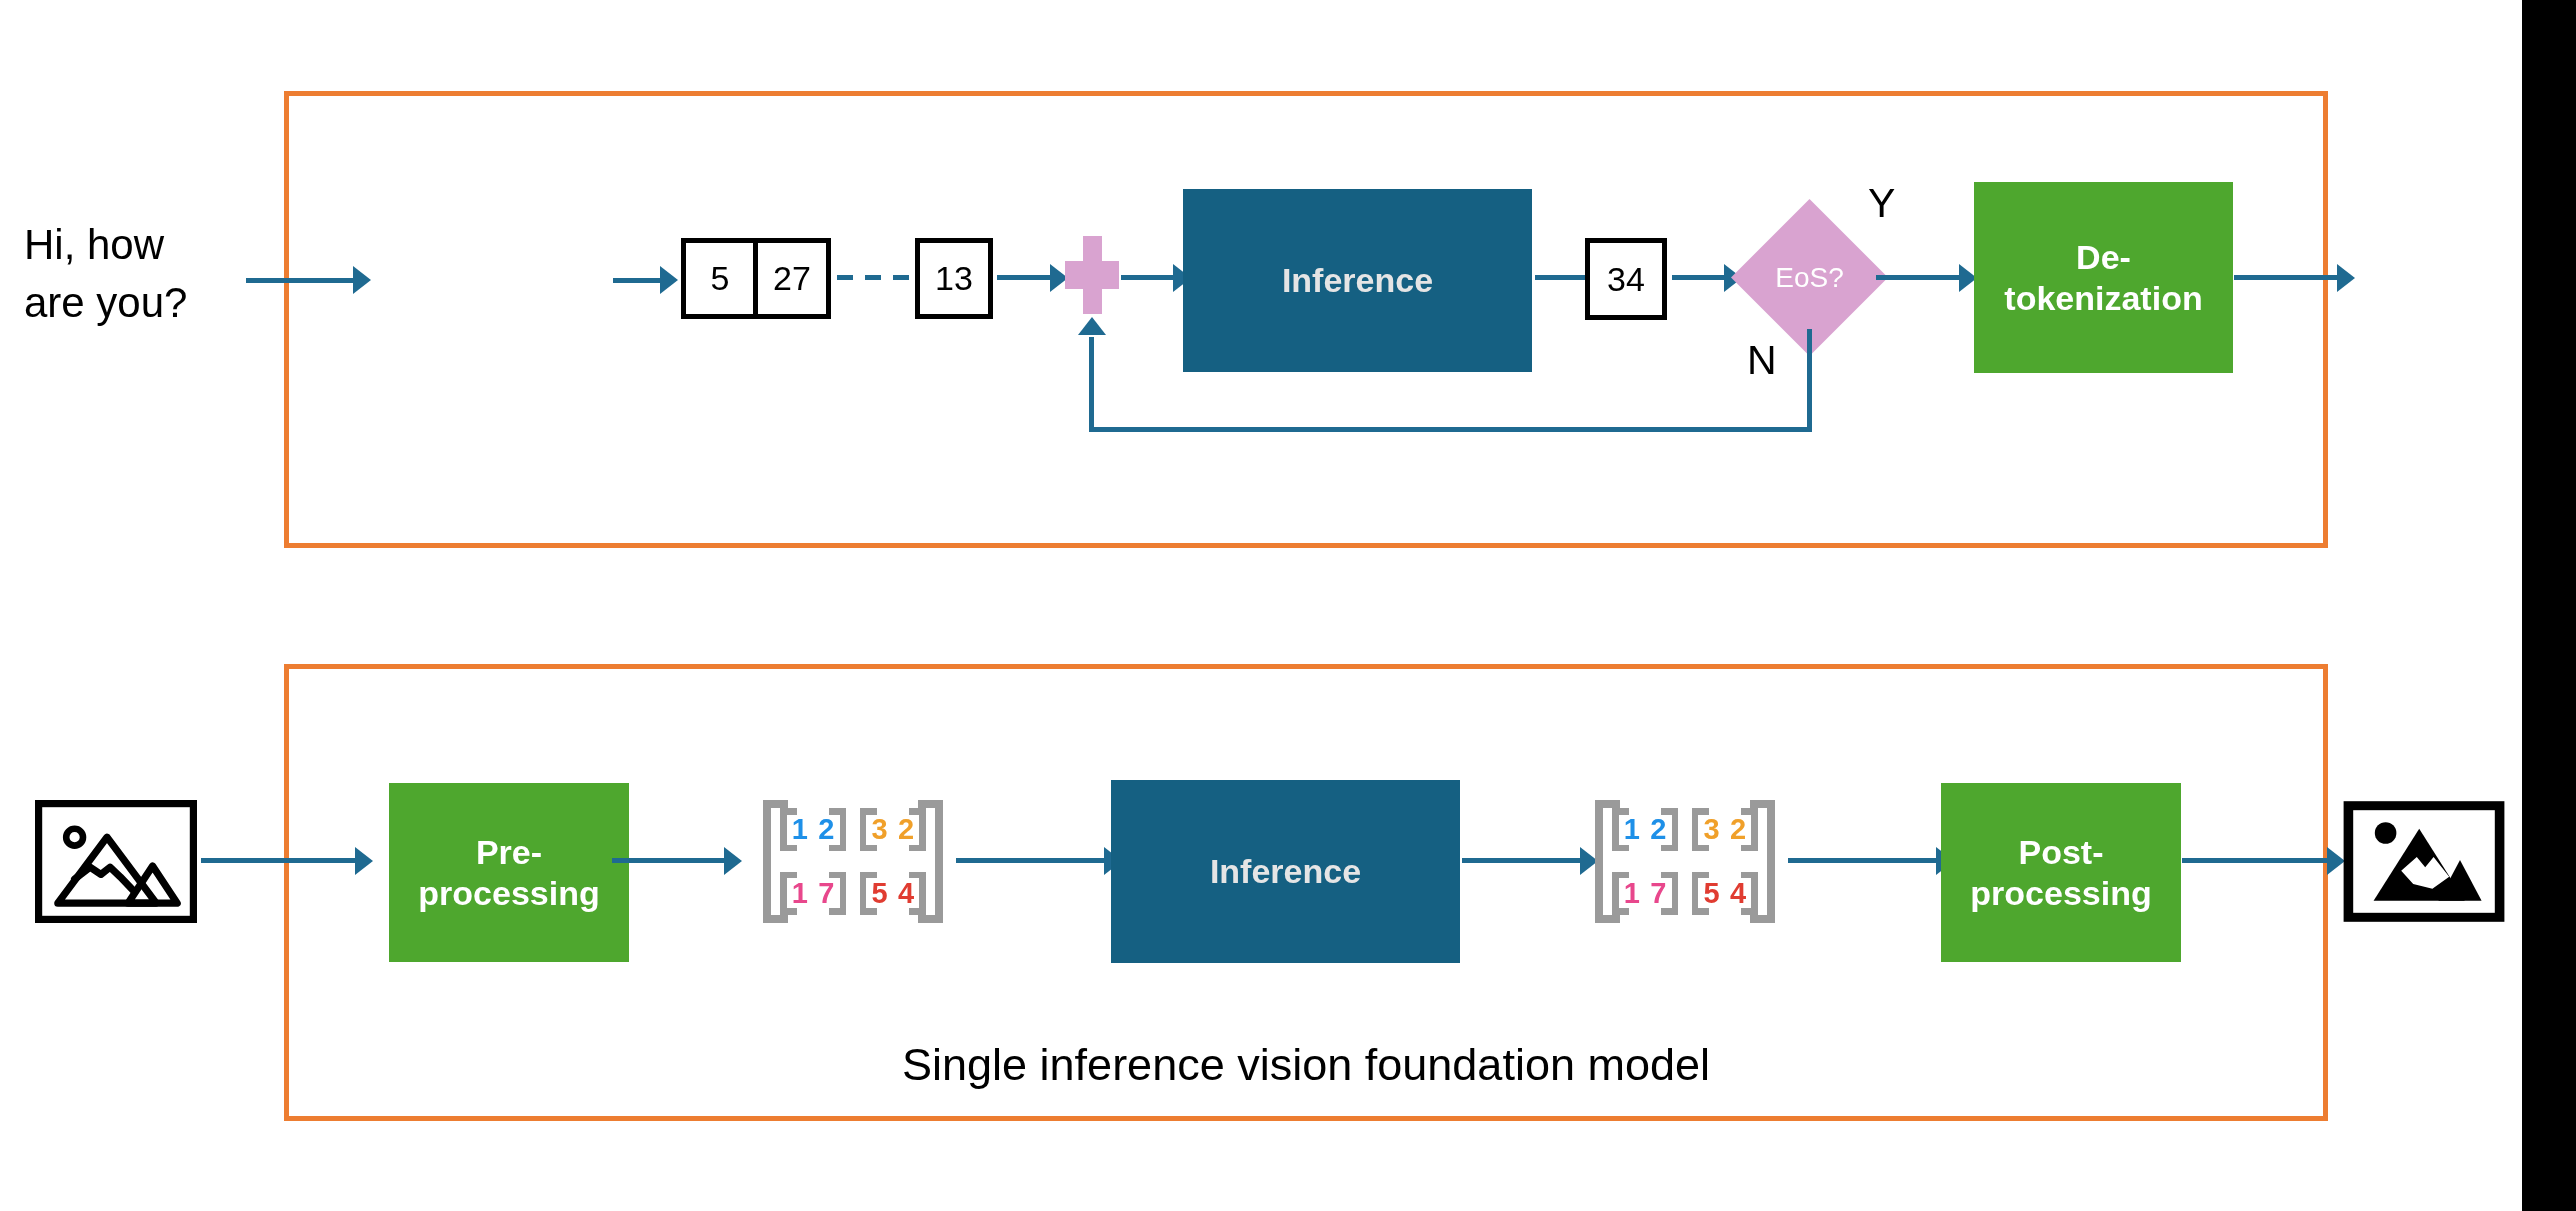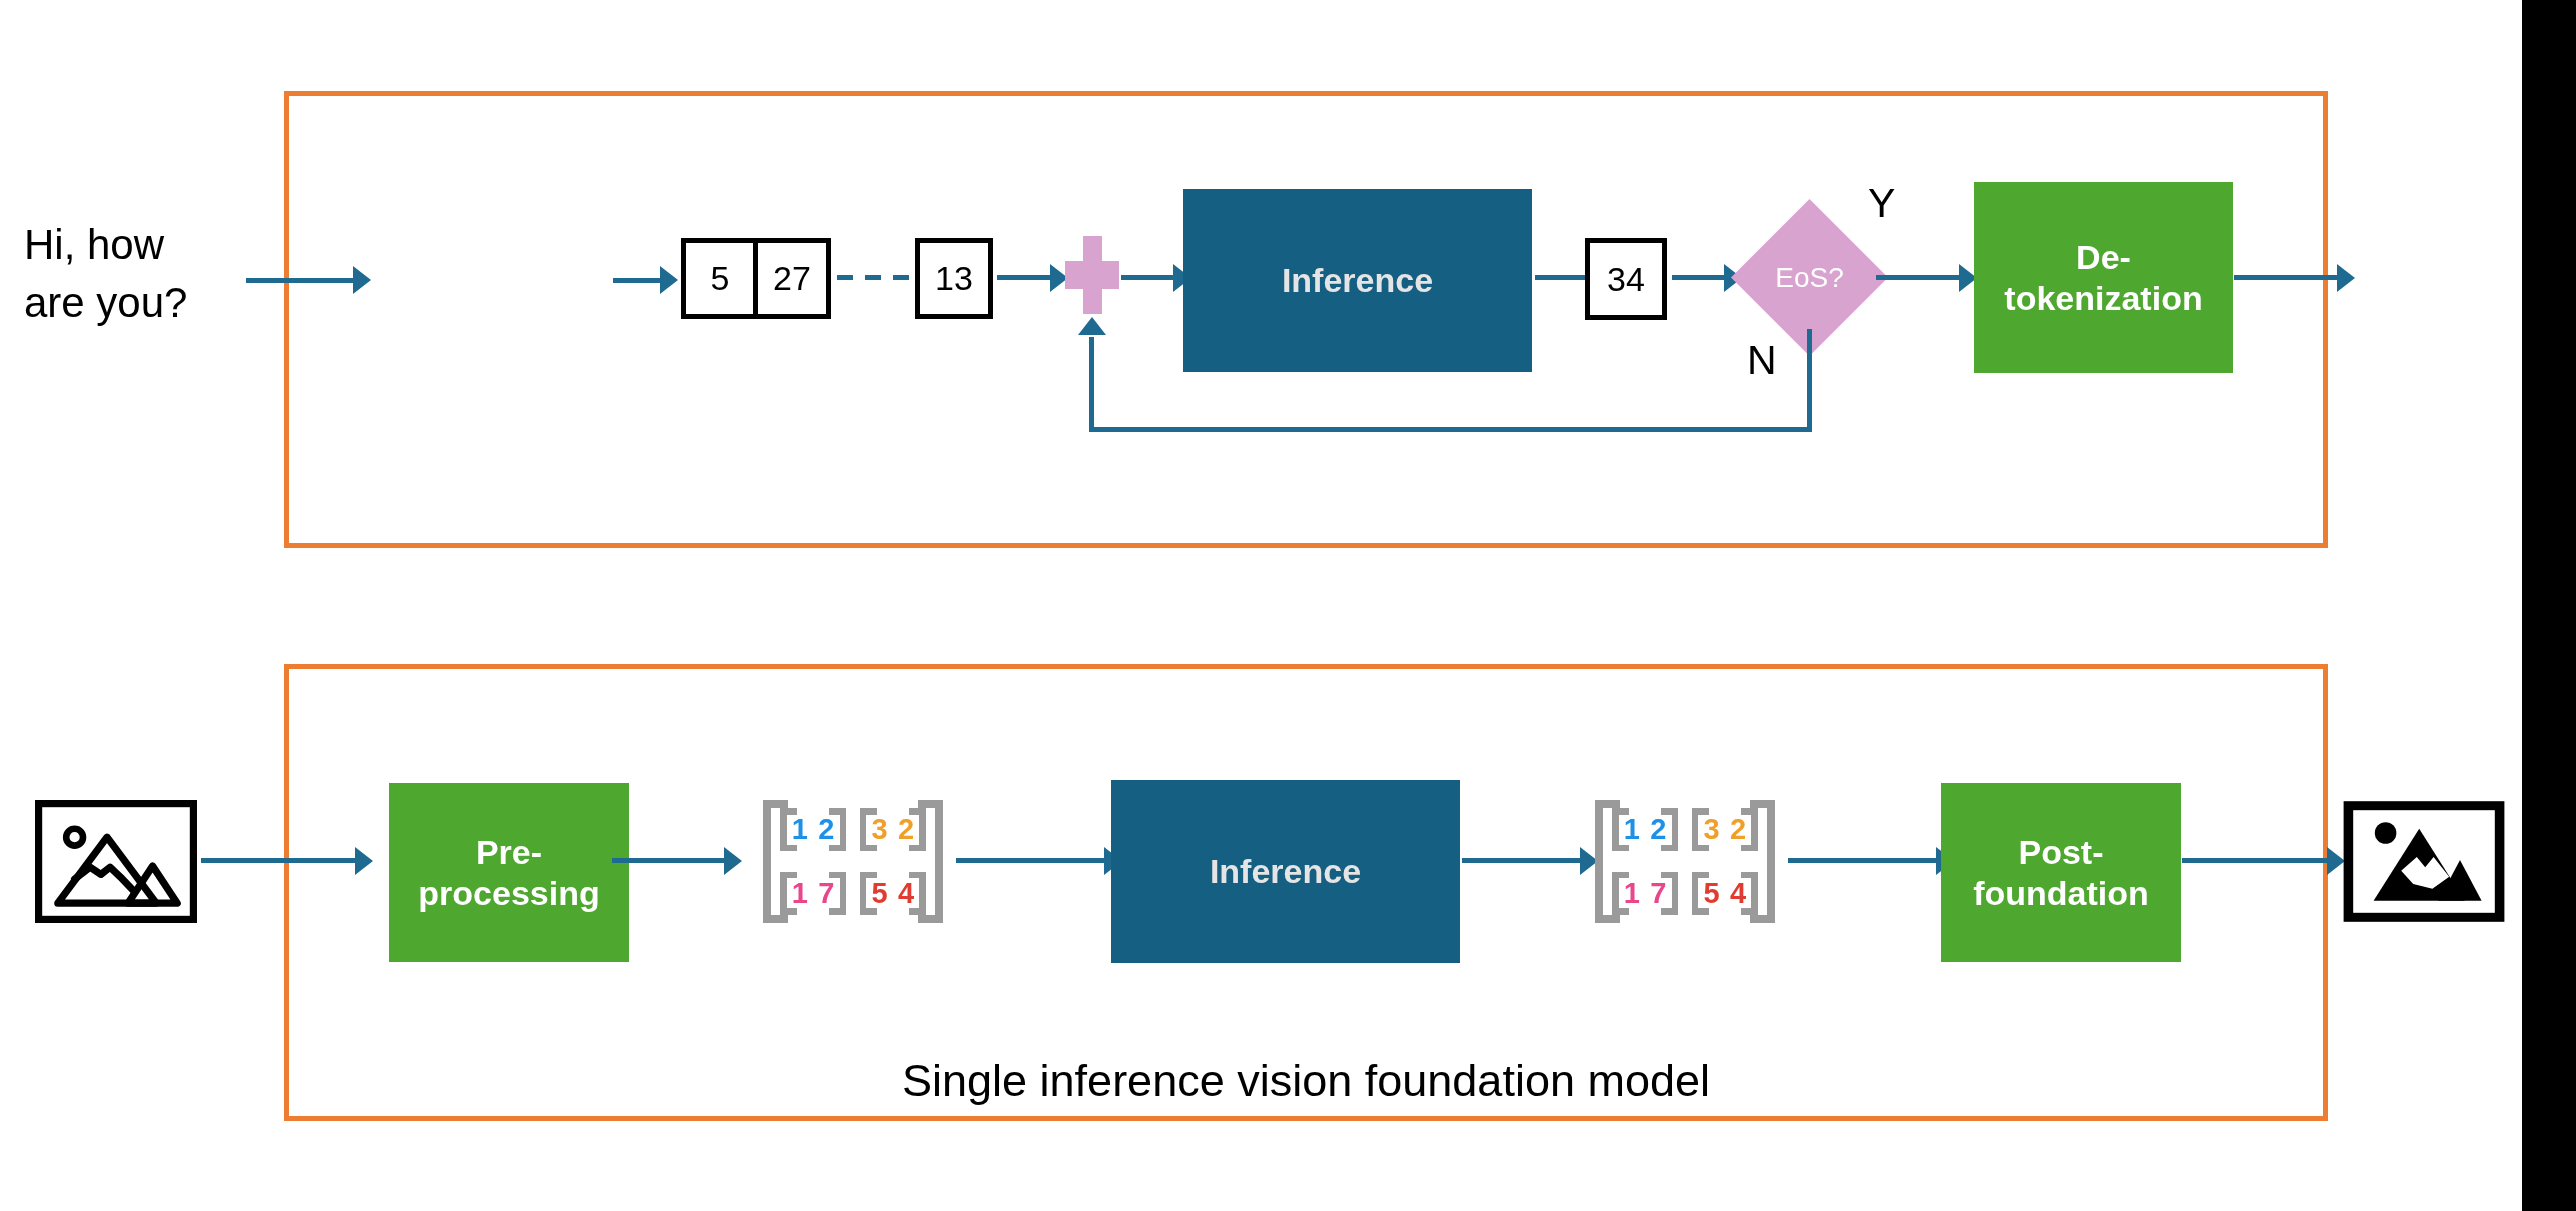--- a/index.html
+++ b/index.html
@@ -239,33 +239,33 @@
           </div>
         </div>
       </div>
     </div>
   </div>
 
   <div class="arrow-h" style="left:1788px;top:858px;width:150px;"></div>
   <div class="arrow-head-r" style="left:1936px;top:847px;"></div>
 
   <div class="greenbox" style="left:1941px;top:783px;width:240px;height:179px;">Post-
-foundation</div>
+processing</div>
 
   <div class="arrow-h" style="left:2182px;top:858px;width:147px;"></div>
   <div class="arrow-head-r" style="left:2327px;top:847px;"></div>
 
   <div class="imgicon" style="left:2342px;top:800px;width:164px;height:123px;">
     <svg width="164" height="123" viewBox="0 0 272 205">
       <rect x="2" y="2" width="268" height="201" fill="#000000"></rect>
       <rect x="18" y="17" width="236" height="171" fill="#ffffff"></rect>
       <circle cx="72" cy="55" r="18" fill="#000000"></circle>
       <path d="M52 168 L128 48 L204 168 Z" fill="#000000"></path>
       <path d="M98 118 L124 95 L138 112 L152 95 L178 128 L150 148 L118 140 Z" fill="#ffffff"></path>
       <path d="M160 168 L196 100 L232 168 Z" fill="#000000"></path>
     </svg>
   </div>
 
-  <div class="caption" style="left:284px;top:1039px;width:2044px;margin-top:16px;">Single inference vision foundation model</div>
+  <div class="caption" style="left:284px;top:1039px;width:2044px;">Single inference vision foundation model</div>
 
   <div class="blackband"></div>
 </div>
 
 
 </body></html>

